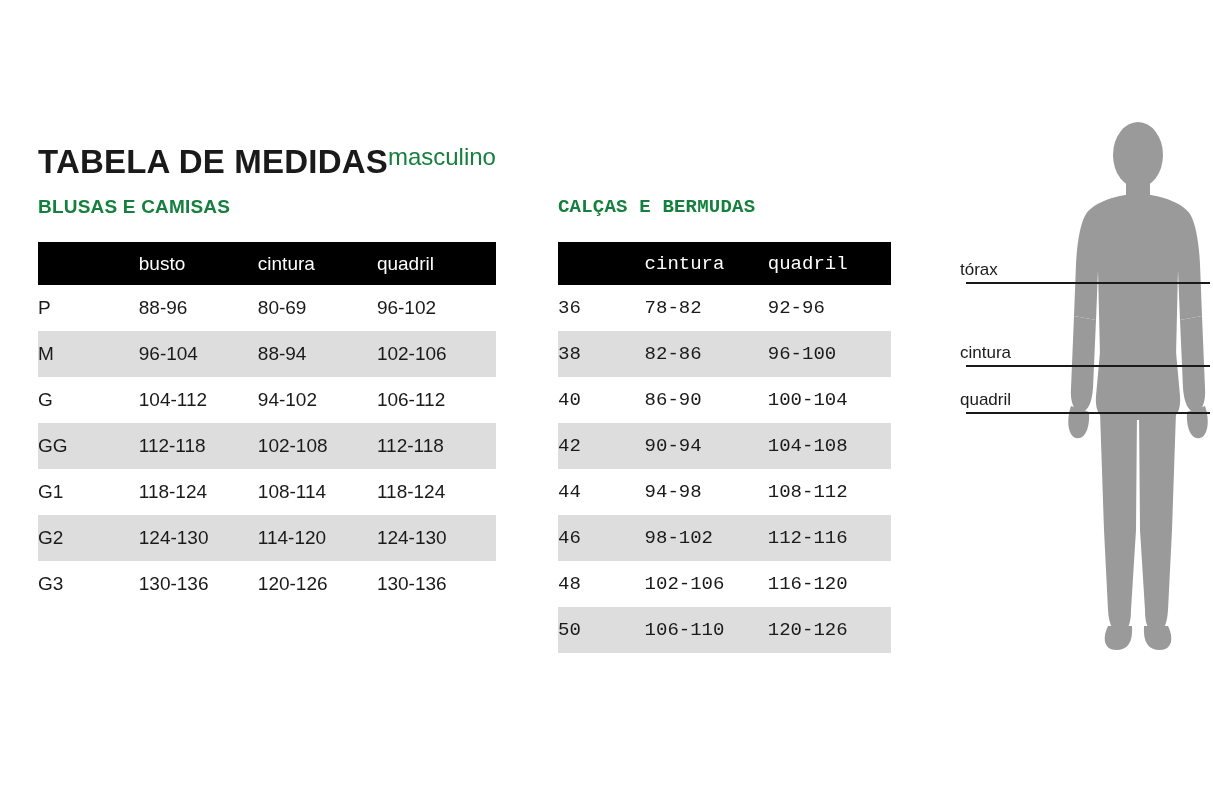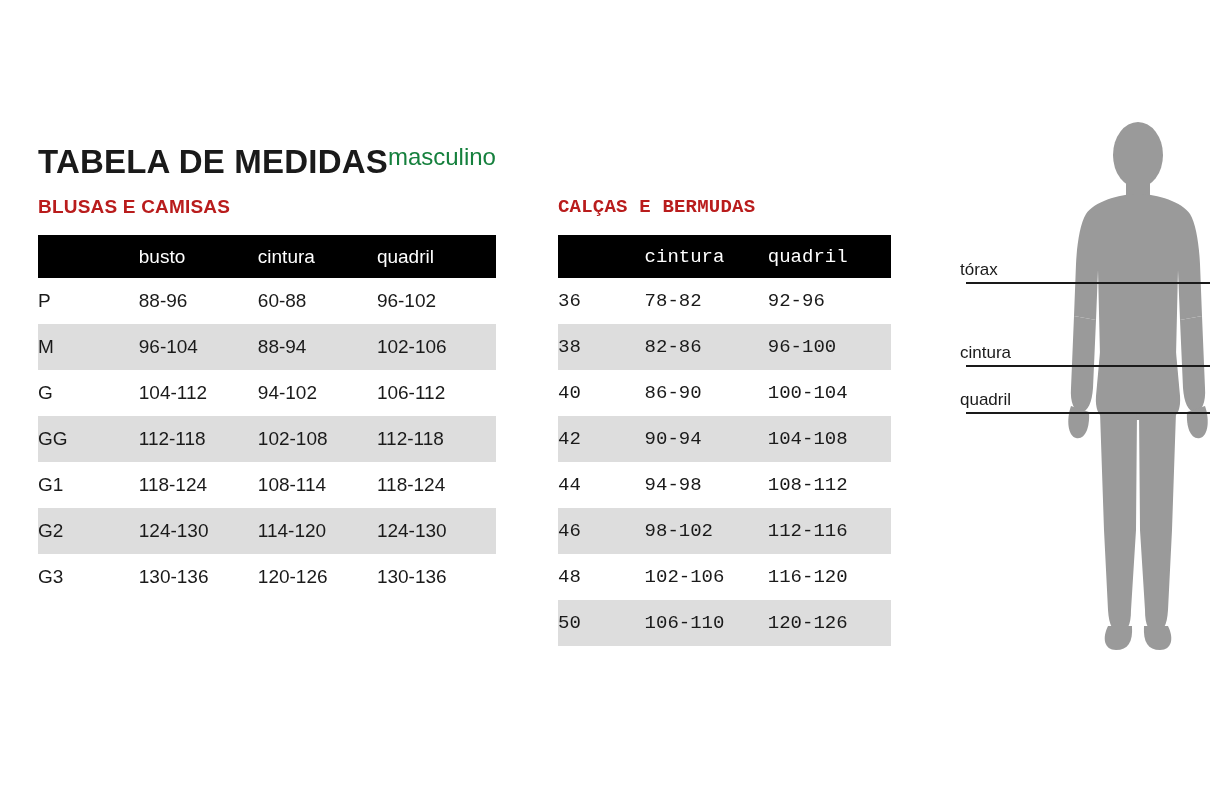--- a/index.html
+++ b/index.html
@@ -40,22 +40,22 @@
   }
 
   
   .table-section { position: absolute; }
   #section-tops { left: 38px; top: 196px; width: 458px; }
   #section-bottoms { left: 558px; top: 196px; width: 333px; font-family: Liberation Mono, monospace; }
 
   .section-title {
     font-size: 19px;
     font-weight: bold;
-    color: #b91c1c;
-    margin-bottom: 17px;
+    color: #15803d;
+    margin-bottom: 24px;
     letter-spacing: 0.2px;
     white-space: nowrap;
   }
 
   table.size-table {
     border-collapse: collapse;
     width: 100%;
     table-layout: fixed;
   }
   table.size-table th,
@@ -136,21 +136,21 @@
         <th></th>
         <th>busto</th>
         <th>cintura</th>
         <th>quadril</th>
       </tr>
     </thead>
     <tbody>
       <tr class="odd-row">
         <td>P</td>
         <td>88-96</td>
-        <td>60-88</td>
+        <td>80-69</td>
         <td>96-102</td>
       </tr>
       <tr class="even-row">
         <td>M</td>
         <td>96-104</td>
         <td>88-94</td>
         <td>102-106</td>
       </tr>
       <tr class="odd-row">
         <td>G</td>

